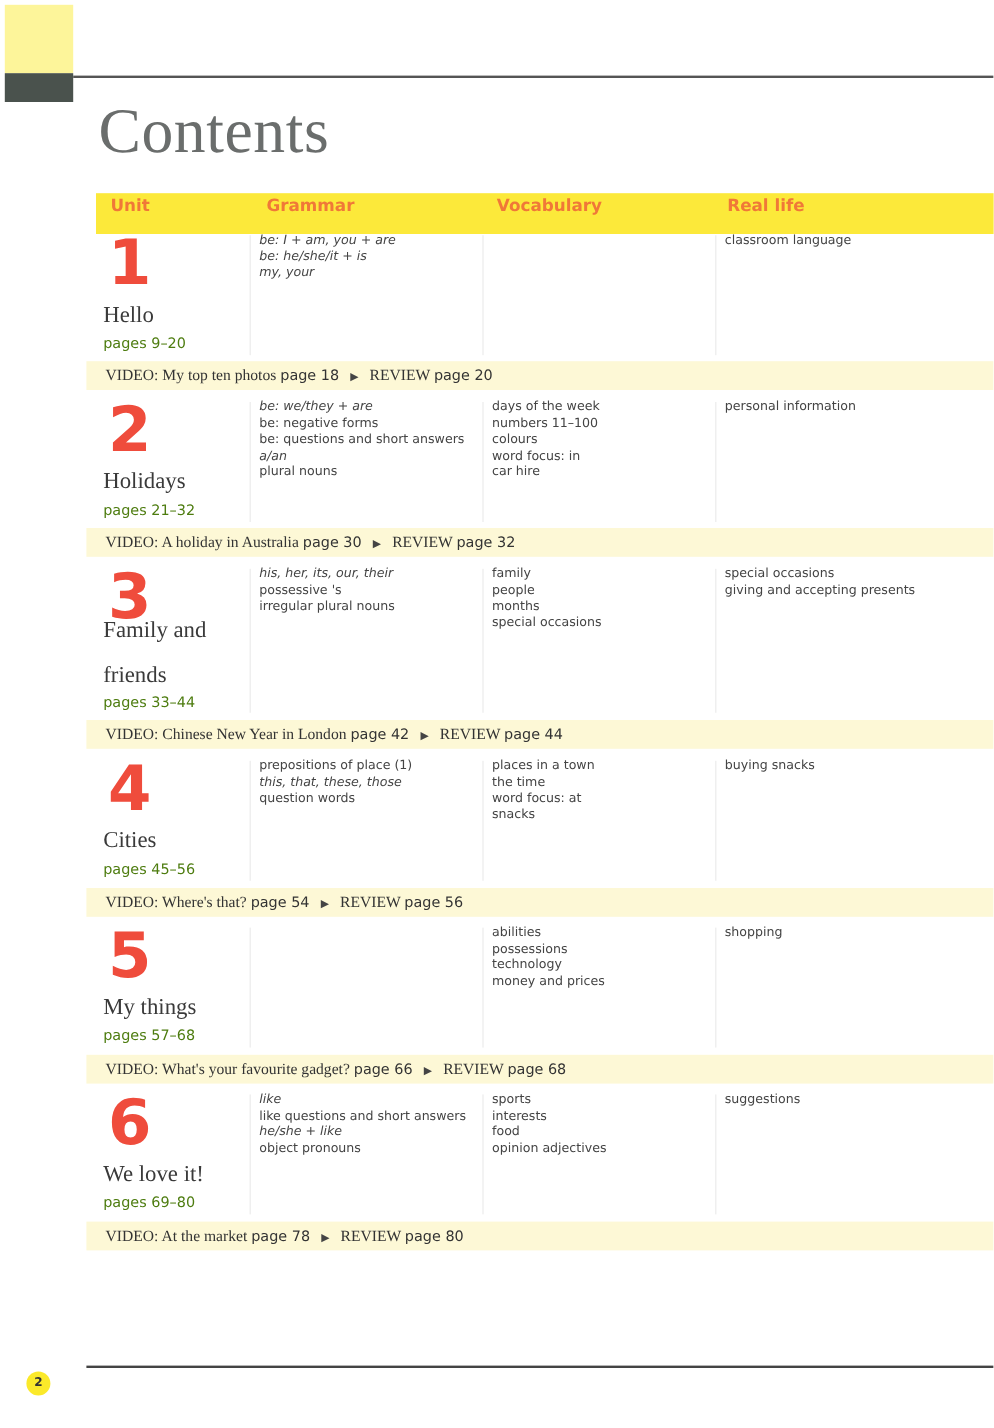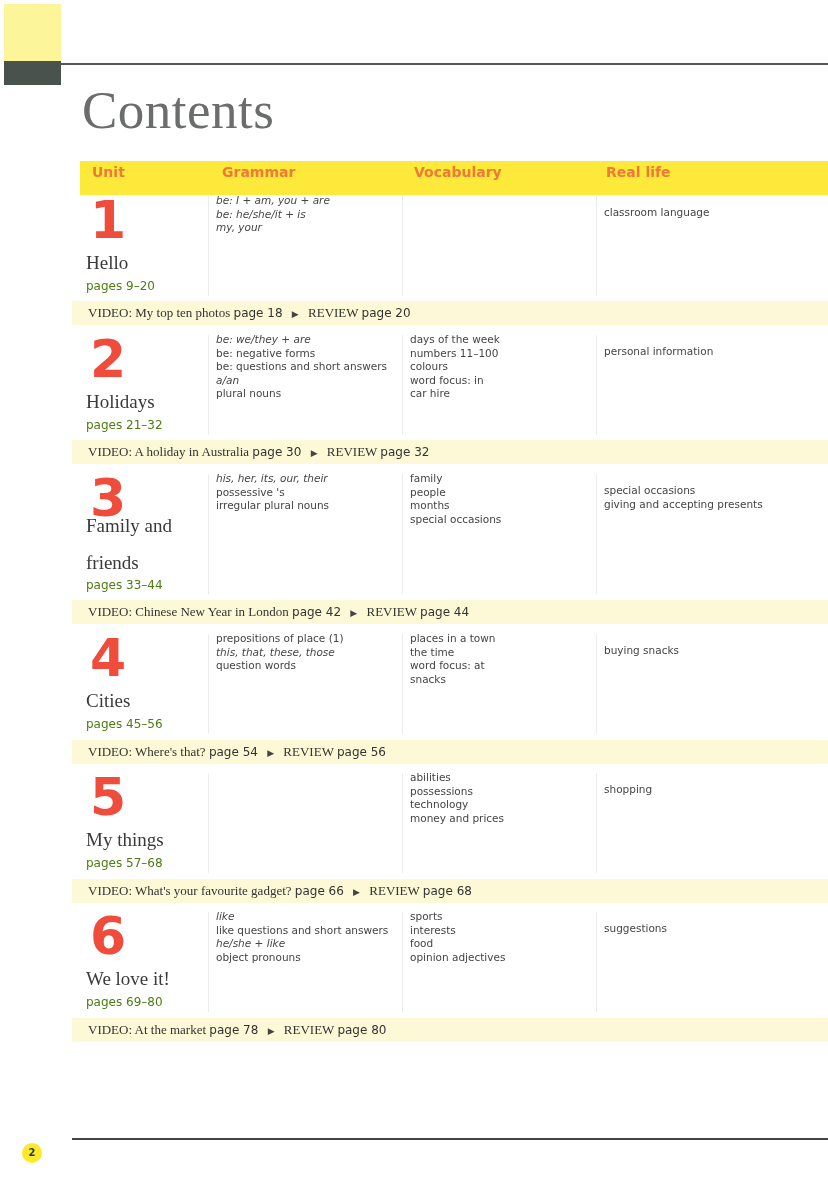--- a/index.html
+++ b/index.html
@@ -44,21 +44,21 @@
     position:absolute; left:6px;
     font-size:12px; color:#4d7c0f;
   }
   .col {
     position:absolute; top:8px;
     font-size:10.5px; line-height:13.5px; color:#444;
   }
   .col div { white-space:nowrap; }
   .col-grammar { left:136px; }
   .col-vocab { left:330px; }
-  .col-real { left:524px;margin-top:12px; }
+  .col-real { left:524px; }
   .divider { position:absolute; top:4px; width:1px; background:#ececec; }
   .video-band {
     position:absolute; left:72px; width:756px; height:24px;
     background:#fdf8d6;
     font-size:12.5px; line-height:24px;
   }
   .video-band .vtext {
     position:absolute; left:16px; top:0;
     font-family:"Liberation Serif","DejaVu Serif", serif; font-size:13px; color:#333;
     white-space:nowrap;

